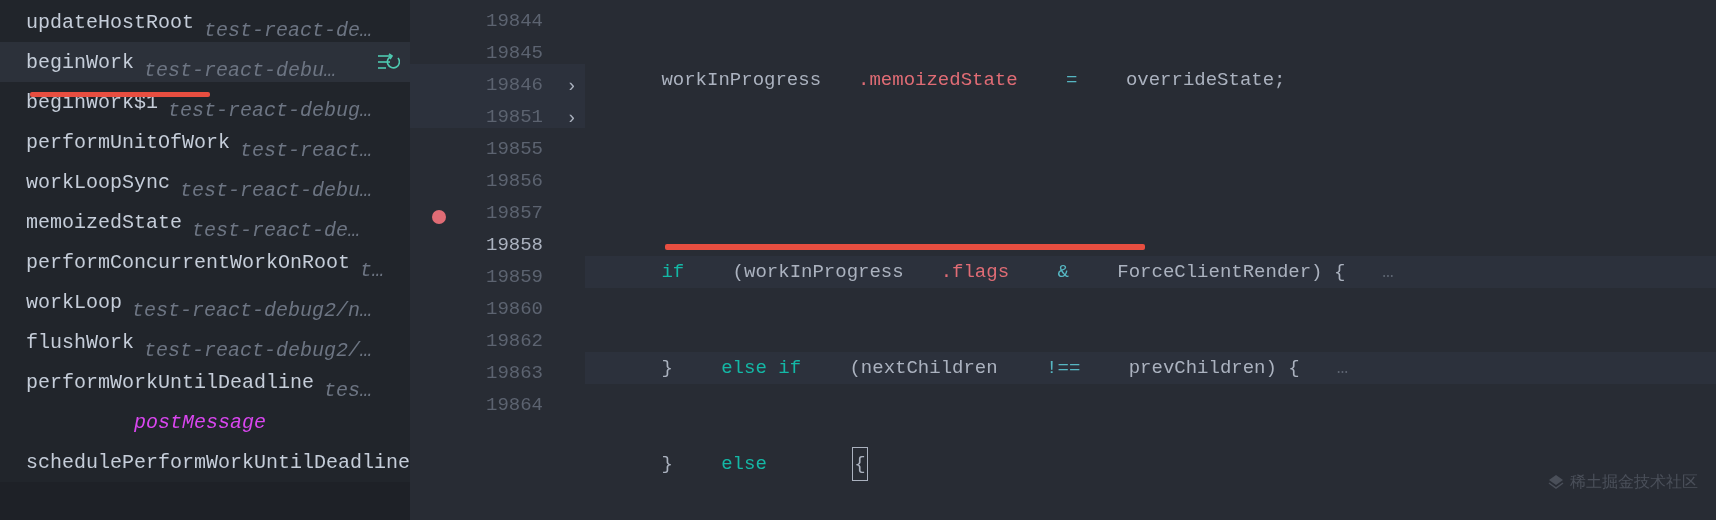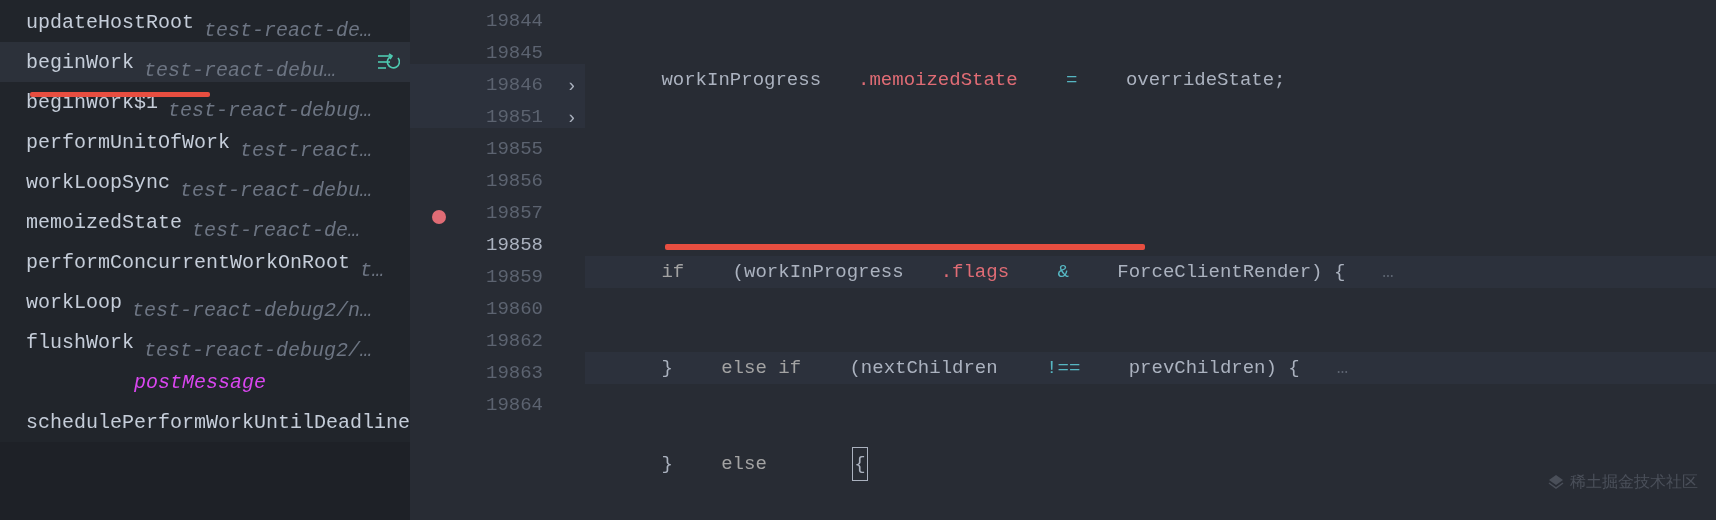--- a/index.html
+++ b/index.html
@@ -138,21 +138,21 @@
     bottom: 22px;
     color: #666c78;
     font-size: 16px;
     opacity: 0.55;
     display: flex;
     align-items: center;
     gap: 6px;
     font-family: sans-serif;
   }
   
-  .k { color: #a3a3a3; text-align: center; }
+  .k { color: #14b8a6; text-align: center; }
   .p { color: #abb2bf; }
   .prop { color: #e06c75; }
   .op { color: #56b6c2; }
   .fold-dots { color: #5c6370; }
 </style>
 </head>
 <body>
 
 <div class="left-wrap">
 <div class="callstack">
@@ -196,20 +196,24 @@
     <span class="cs-src">t…</span>
   </div>
   <div class="cs-row">
     <span class="cs-fn">workLoop</span>
     <span class="cs-src">test-react-debug2/n…</span>
   </div>
   <div class="cs-row">
     <span class="cs-fn">flushWork</span>
     <span class="cs-src">test-react-debug2/…</span>
   </div>
+  <div class="cs-row">
+    <span class="cs-fn">performWorkUntilDeadline</span>
+    <span class="cs-src">tes…</span>
+  </div>
   <div class="cs-row pm" style="justify-content:center;padding-left:0;">
     <span class="cs-fn" style="margin-right:0;">postMessage</span>
   </div>
   <div class="cs-row">
     <span class="cs-fn">schedulePerformWorkUntilDeadline</span>
   </div>
 </div>
 <div class="underline-1"></div>
 </div>
 

